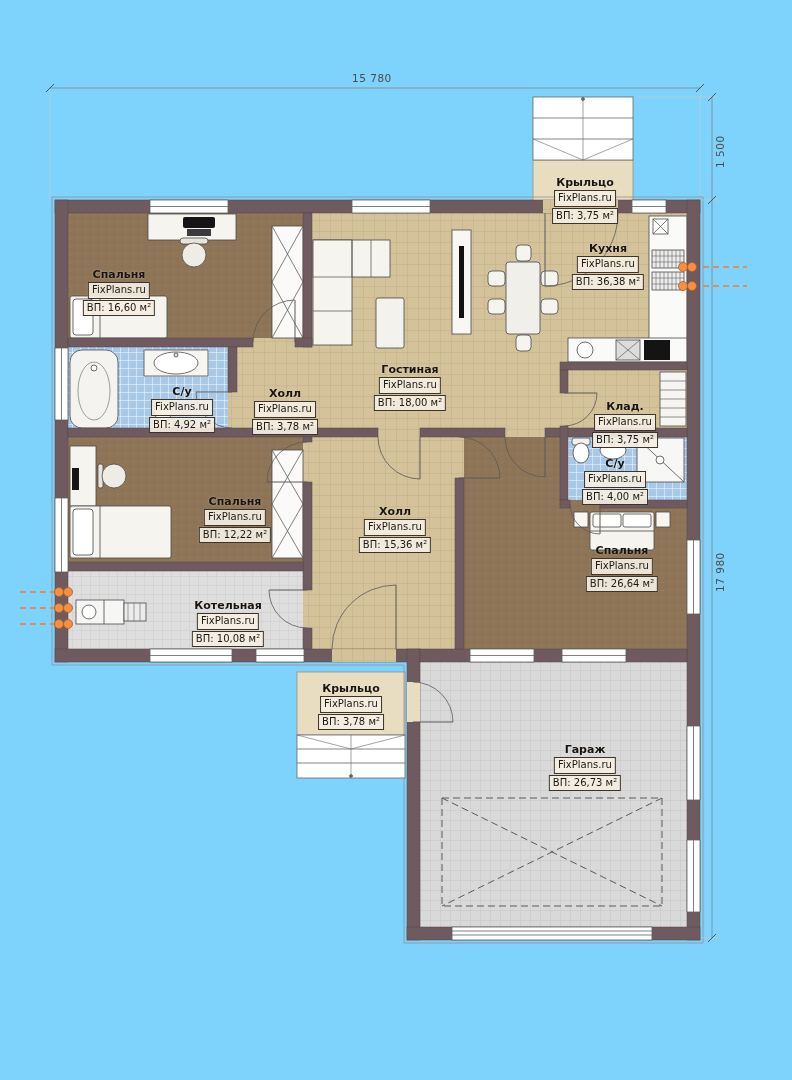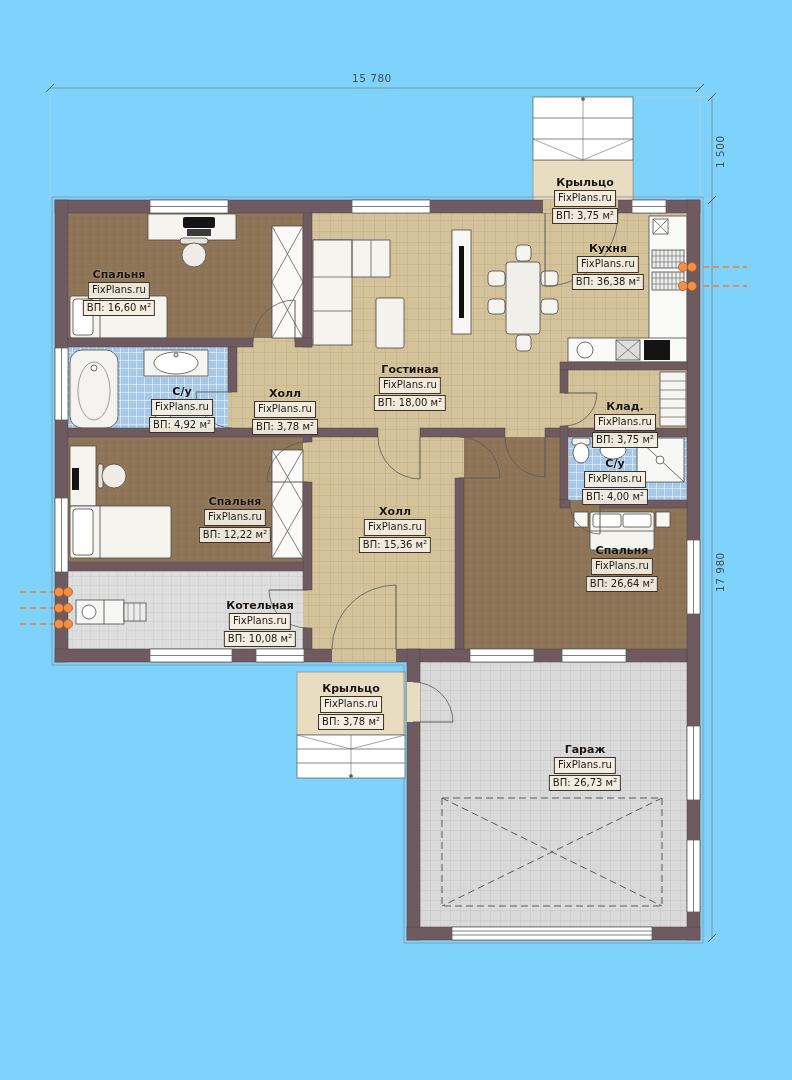--- a/index.html
+++ b/index.html
@@ -436,21 +436,21 @@
 <div class="room-label" style="left:235px;top:496px;">
   <div class="rname">Спальня</div>
   <div class="rbox">FixPlans.ru</div>
   <div class="rbox">ВП: 12,22 м²</div>
 </div>
 <div class="room-label" style="left:395px;top:506px;">
   <div class="rname">Холл</div>
   <div class="rbox">FixPlans.ru</div>
   <div class="rbox">ВП: 15,36 м²</div>
 </div>
-<div class="room-label" style="left:228px;top:600px;margin-left:32px;">
+<div class="room-label" style="left:228px;top:600px;">
   <div class="rname">Котельная</div>
   <div class="rbox">FixPlans.ru</div>
   <div class="rbox">ВП: 10,08 м²</div>
 </div>
 <div class="room-label" style="left:622px;top:545px;">
   <div class="rname">Спальня</div>
   <div class="rbox">FixPlans.ru</div>
   <div class="rbox">ВП: 26,64 м²</div>
 </div>
 <div class="room-label" style="left:585px;top:177px;">

